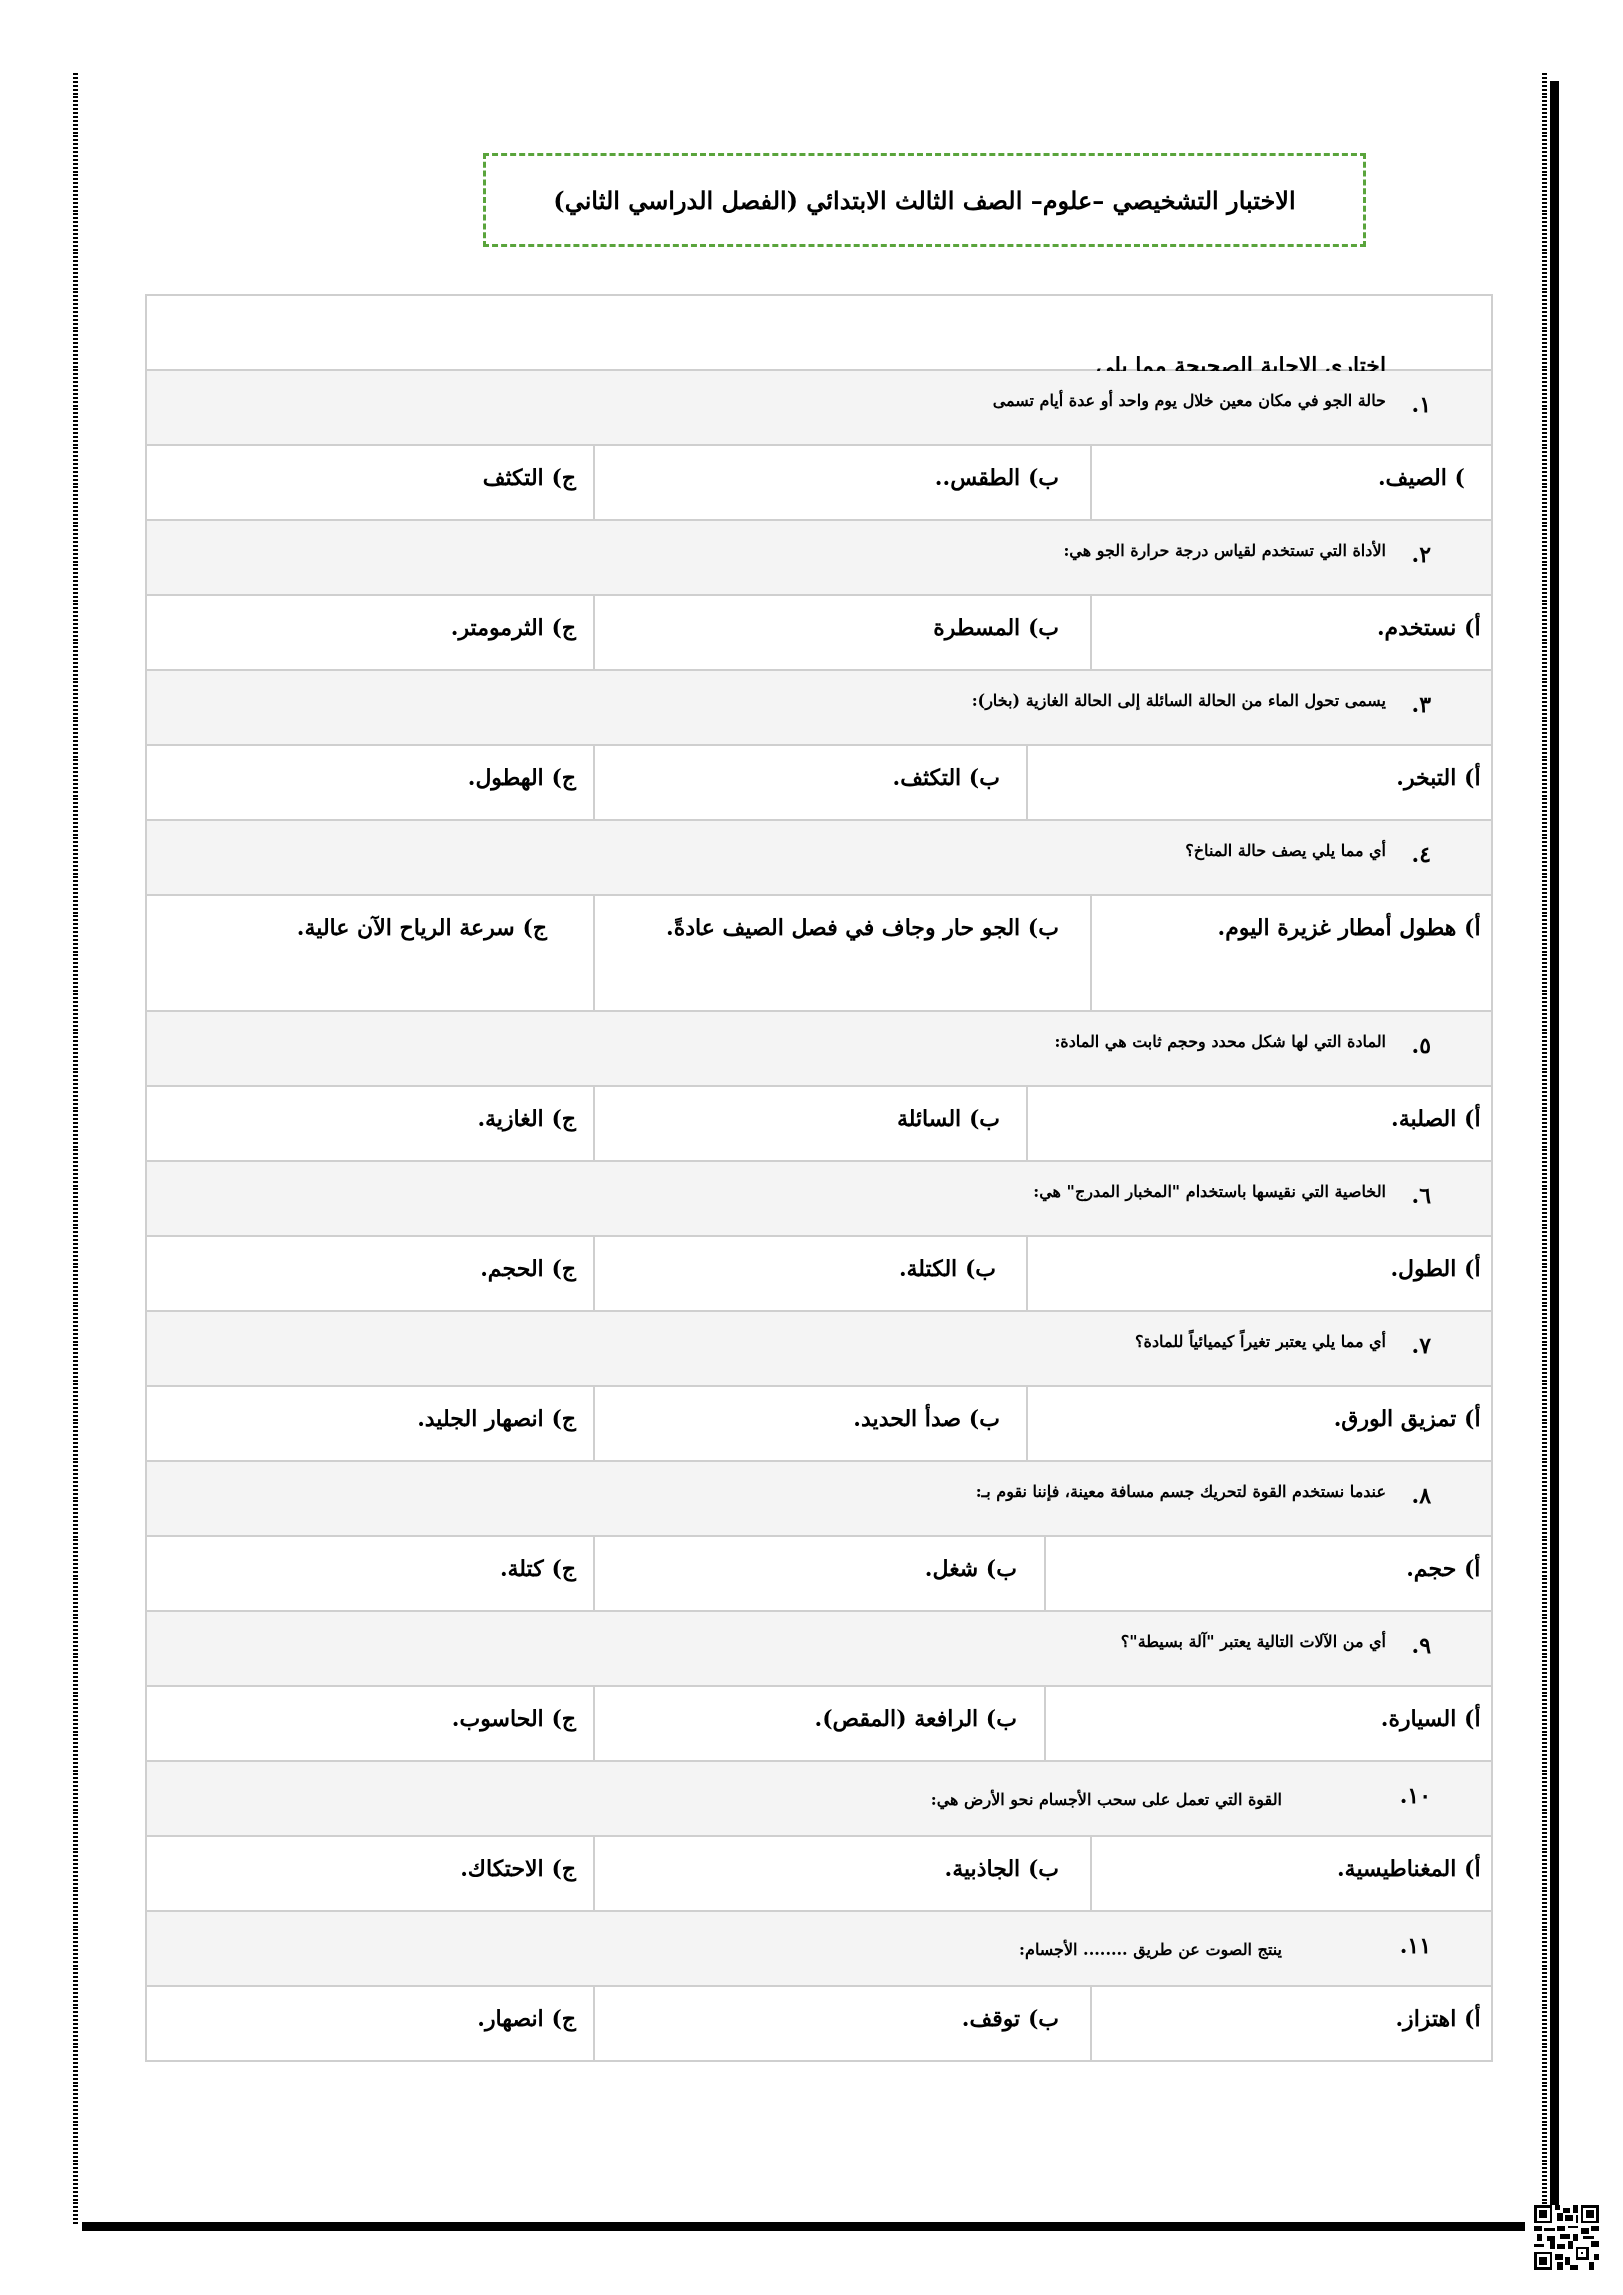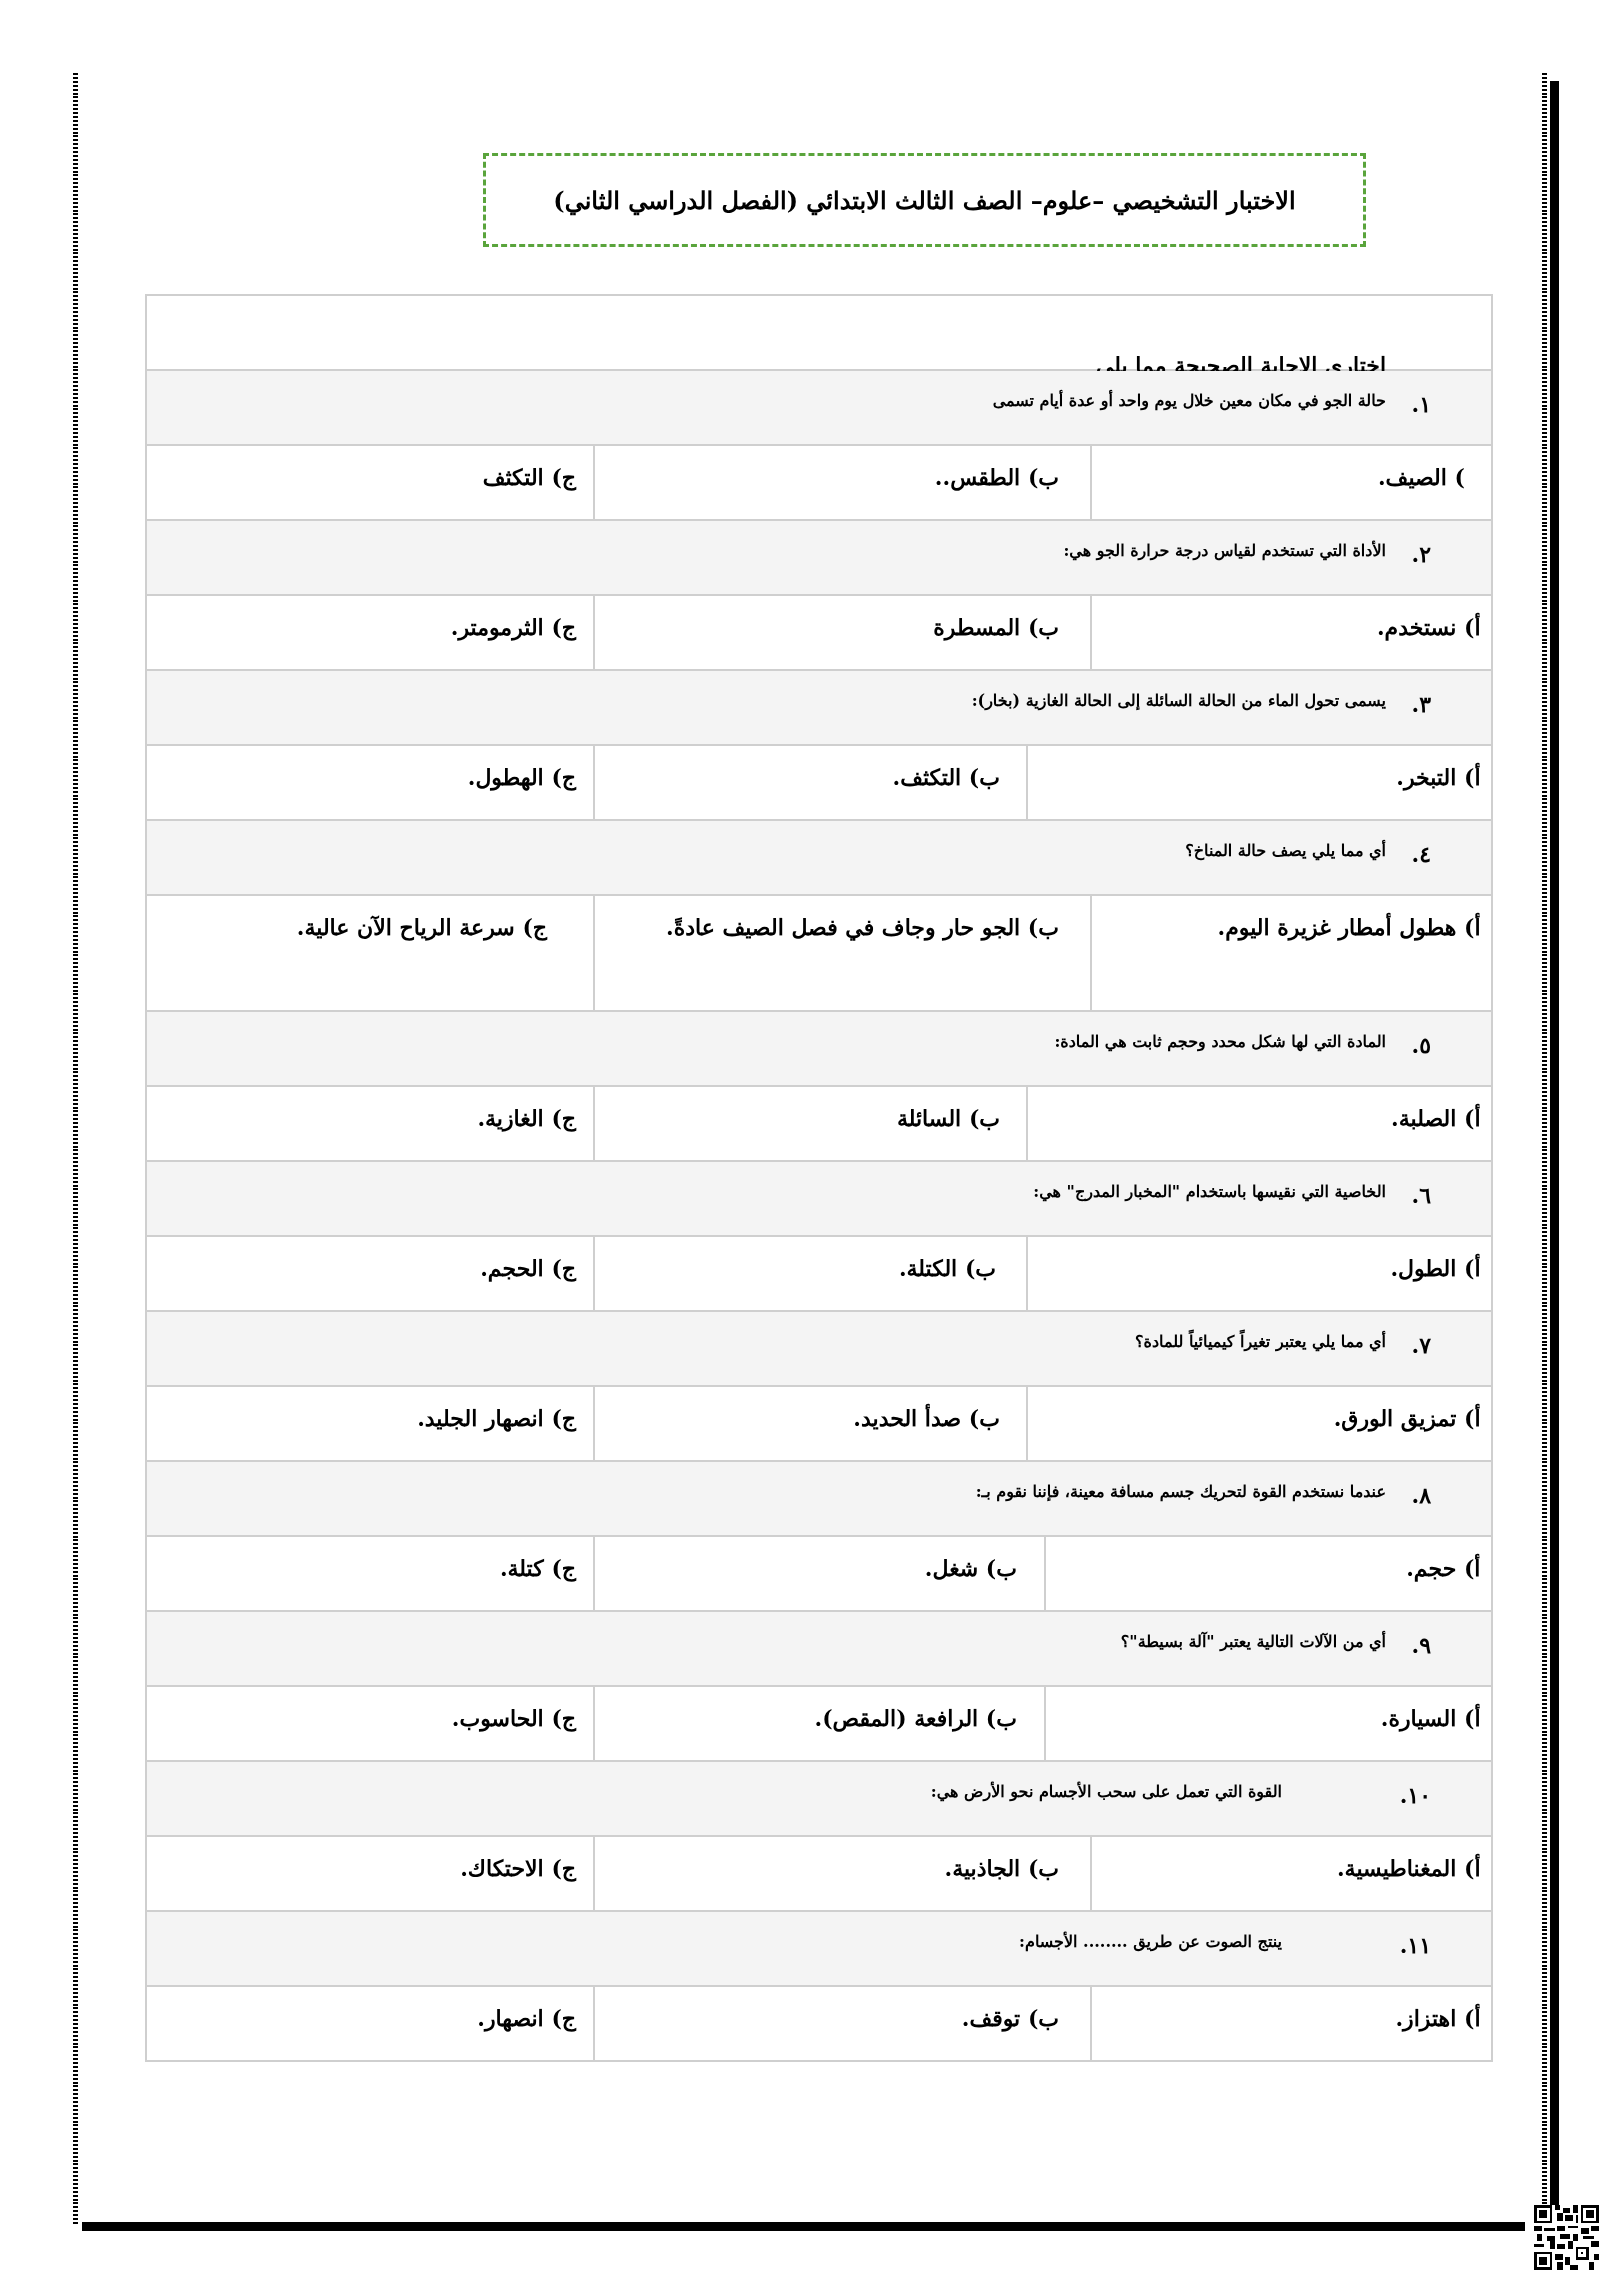--- a/index.html
+++ b/index.html
@@ -109,20 +109,21 @@
       top: 19.6px;
       right: 105px;
       font-family: "DejaVu Serif", serif;
       font-weight: bold;
       font-size: 16px;
       white-space: nowrap;
       direction: rtl;
     }
     .q-text-far {
       right: 209px;
+      margin-top: 8px;
     }
     .instr-text {
       position: absolute;
       top: 19.6px;
       right: 105px;
       font-family: "DejaVu Serif", serif;
       font-weight: bold;
       font-size: 22px;
       white-space: nowrap;
       margin-top: 36px;

